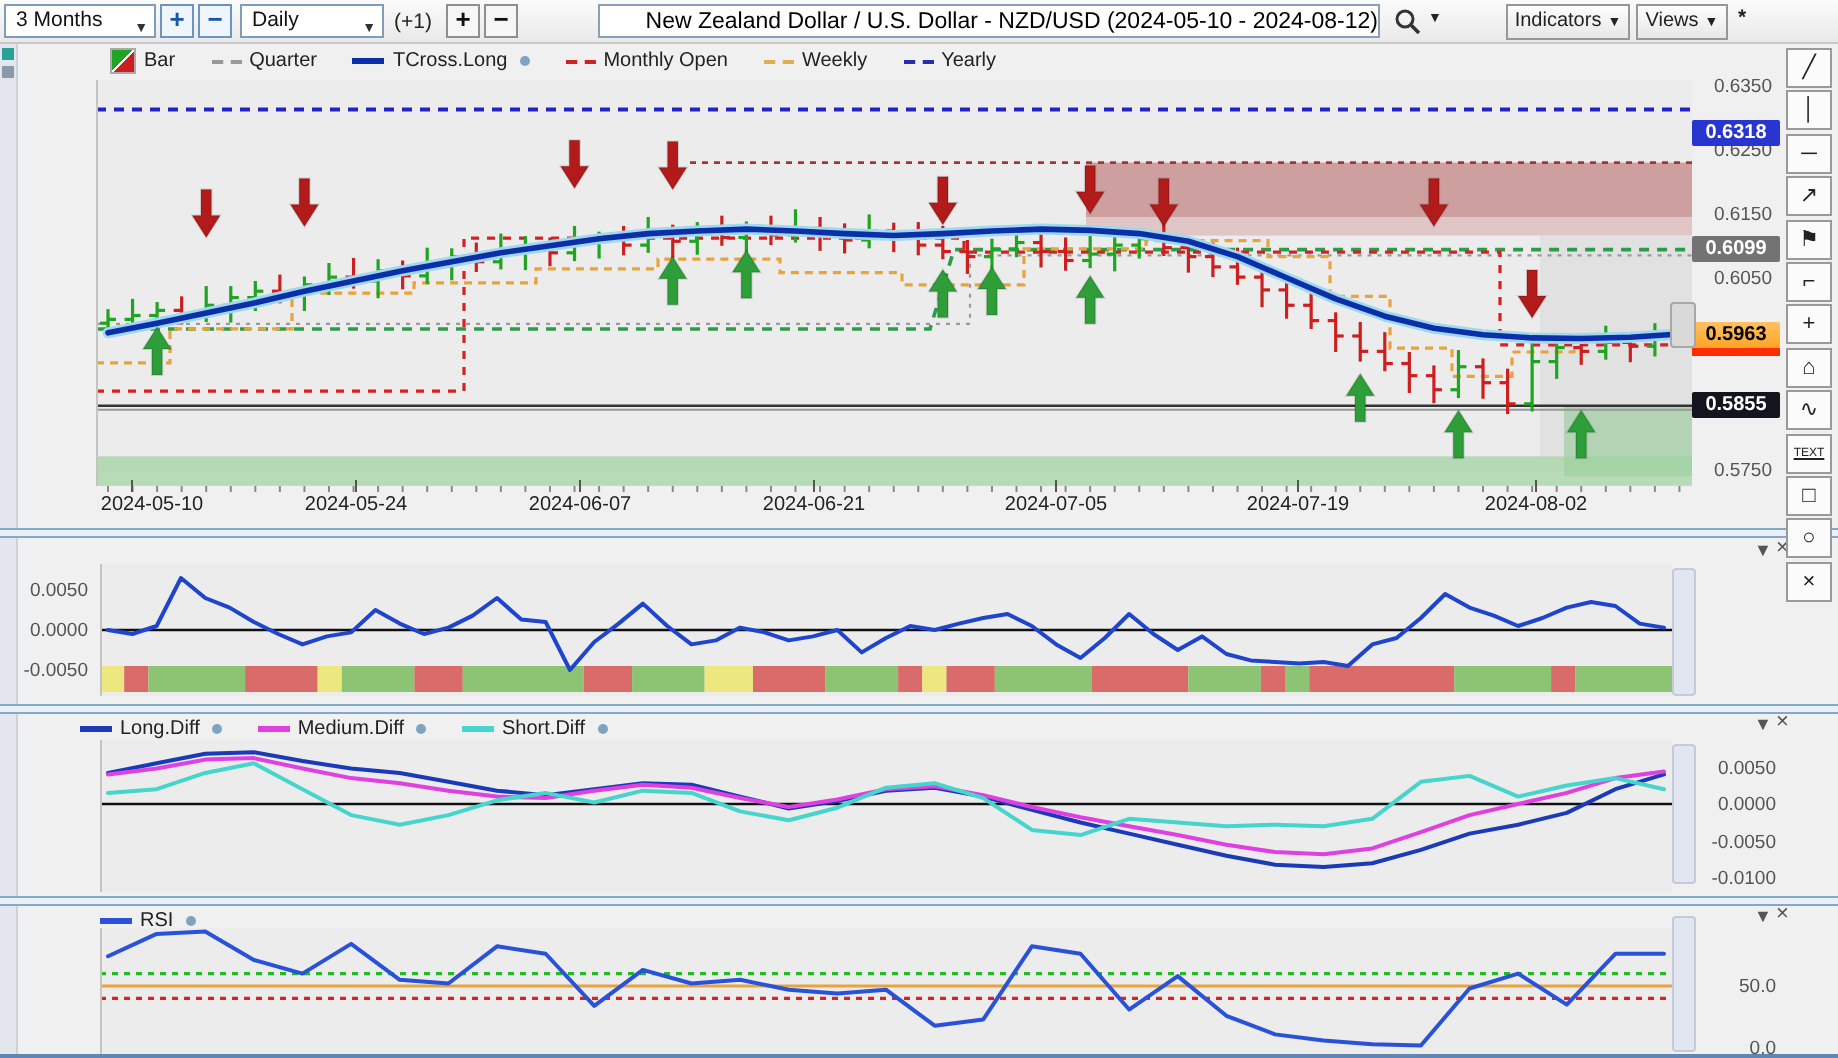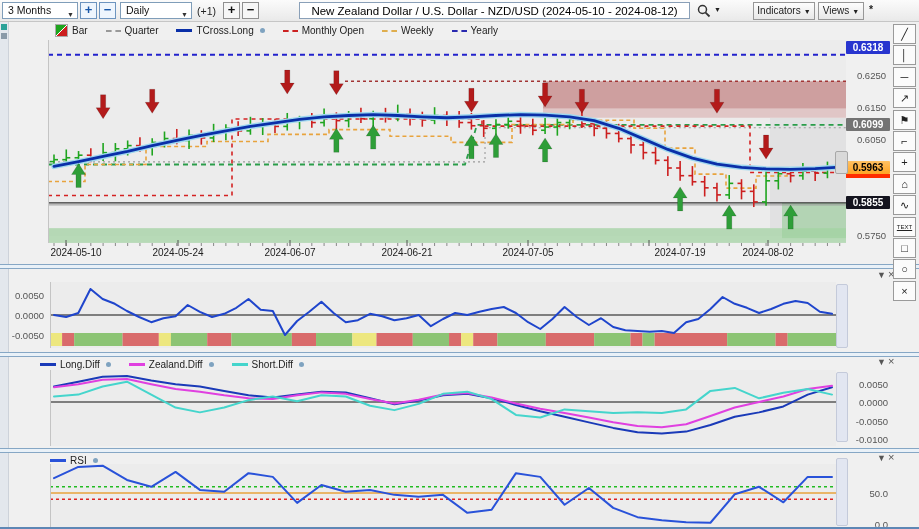--- a/index.html
+++ b/index.html
@@ -9,21 +9,21 @@
   .toolbar{position:absolute;left:0;top:0;width:919px;height:22px;
            background:linear-gradient(#fbfbfb,#e9e9e9);border-bottom:1px solid #c6c6c6;box-sizing:border-box}
   .combo{position:absolute;top:2px;height:17px;background:#fff;border:1px solid #7f9db9;
          font-size:10.5px;line-height:15px;padding:0 16px 0 5px;color:#111;box-sizing:border-box;cursor:default}
   .combo .arr{position:absolute;right:3px;top:4px;font-size:7px;color:#333}
   .tbtn{position:absolute;top:2px;width:17px;height:17px;border:1px solid #6d94bf;background:#eef5fd;
         color:#1857a8;font-weight:bold;text-align:center;line-height:14px;font-size:13px;box-sizing:border-box;cursor:default}
   .tbtn.gray{border-color:#8f8f8f;background:#f6f6f6;color:#111}
   .plainlbl{position:absolute;top:5px;font-size:10.5px;color:#222}
   .titlebox{position:absolute;left:299px;top:2px;width:391px;height:17px;background:#fff;border:1px solid #8aa0b8;
-            text-align:center;font-size:11.5px;line-height:16px;color:#000;box-sizing:border-box;
+            text-align:right;font-size:11.5px;line-height:16px;color:#000;box-sizing:border-box;
             white-space:nowrap;overflow:hidden}
   .ddbtn{position:absolute;top:2px;height:18px;border:1px solid #979797;background:linear-gradient(#fdfdfd,#e7e7e7);
          font-size:10px;line-height:16px;text-align:center;color:#222;box-sizing:border-box;cursor:default}
   .ddbtn .arr{font-size:7px;margin-left:3px}
   
   .leftrail{position:absolute;left:0;top:22px;width:8px;height:507px;background:#e3e7ed;border-right:1px solid #cdd2da}
   .railsq{position:absolute;left:1px;width:6px;height:6px}
   
   .panel-legend{position:absolute;display:flex;gap:18px;font-size:10px;color:#222;align-items:center;white-space:nowrap}
   .leg-item{display:flex;align-items:center;gap:4px}
@@ -549,32 +549,32 @@
       <line x1="480" y1="200" x2="480" y2="206" stroke="#555" stroke-width="1"></line>
       <line x1="601" y1="200" x2="601" y2="206" stroke="#555" stroke-width="1"></line>
       <line x1="720" y1="200" x2="720" y2="206" stroke="#555" stroke-width="1"></line>
     </svg>
   <div id="main-yaxis">
       <div class="axis-label" style="left:844px;top:38.47999999999986px">0.6350</div>
       <div class="axis-label" style="left:844px;top:70.47999999999989px">0.6250</div>
       <div class="axis-label" style="left:844px;top:102.47999999999992px">0.6150</div>
       <div class="axis-label" style="left:844px;top:134.47999999999996px">0.6050</div>
       <div class="axis-label" style="left:844px;top:230.48000000000002px">0.5750</div>
-      <div class="badge" style="top:41px;background:#2835cf;color:#ffffff">0.6318</div>
+      <div class="badge" style="top:60px;background:#2835cf;color:#ffffff">0.6318</div>
       <div class="badge" style="top:117.7999999999999px;background:#737373;color:#ffffff">0.6099</div>
       <div class="badge" style="top:161.3199999999997px;background:linear-gradient(#ffc163,#ffa424);color:#000000">0.5963<div class="accent" style="background: rgb(255, 45, 0);"></div></div>
       <div class="badge" style="top:195.87999999999982px;background:#14141f;color:#ffffff">0.5855</div>
     </div>
   <div id="main-xaxis">
       <div class="xdate" style="left:34px">2024-05-10</div>
       <div class="xdate" style="left:136px">2024-05-24</div>
       <div class="xdate" style="left:248px">2024-06-07</div>
       <div class="xdate" style="left:365px">2024-06-21</div>
       <div class="xdate" style="left:486px">2024-07-05</div>
-      <div class="xdate" style="left:638px">2024-07-19</div>
+      <div class="xdate" style="left:607px">2024-07-19</div>
       <div class="xdate" style="left:726px">2024-08-02</div>
     </div>
   <div class="slider" style="left:835px;top:151px;width:11px;height:21px;background:#d9d9d9;border-color:#a8a8a8"></div>
 
   <div class="sep" style="top:264px"></div>
   <div class="sep" style="top:352px"></div>
   <div class="sep" style="top:448px"></div>
 
   <div class="plotbg" style="left:50px;top:282px;width:786px;height:66px"></div>
   <svg id="sv-p2" style="left:50px;top:282px" width="786" height="66">
@@ -617,21 +617,21 @@
   <span class="panelctl" style="left:888px;top:270px;font-size:11px">×</span>
 
   <div class="panel-legend" style="left:40px;top:359px" id="legend-p3">
       <span class="leg-item">
         <span class="ic-line" style="background: rgb(26, 58, 184);"></span>
         <span>Long.Diff</span>
         <span class="infodot"></span>
       </span>
       <span class="leg-item">
         <span class="ic-line" style="background: rgb(224, 64, 224);"></span>
-        <span>Zealand.Diff</span>
+        <span>Medium.Diff</span>
         <span class="infodot"></span>
       </span>
       <span class="leg-item">
         <span class="ic-line" style="background: rgb(69, 213, 204);"></span>
         <span>Short.Diff</span>
         <span class="infodot"></span>
       </span>
     </div>
   <div class="plotbg" style="left:50px;top:370px;width:786px;height:76px"></div>
   <svg id="sv-p3" style="left:50px;top:370px" width="786" height="76">

